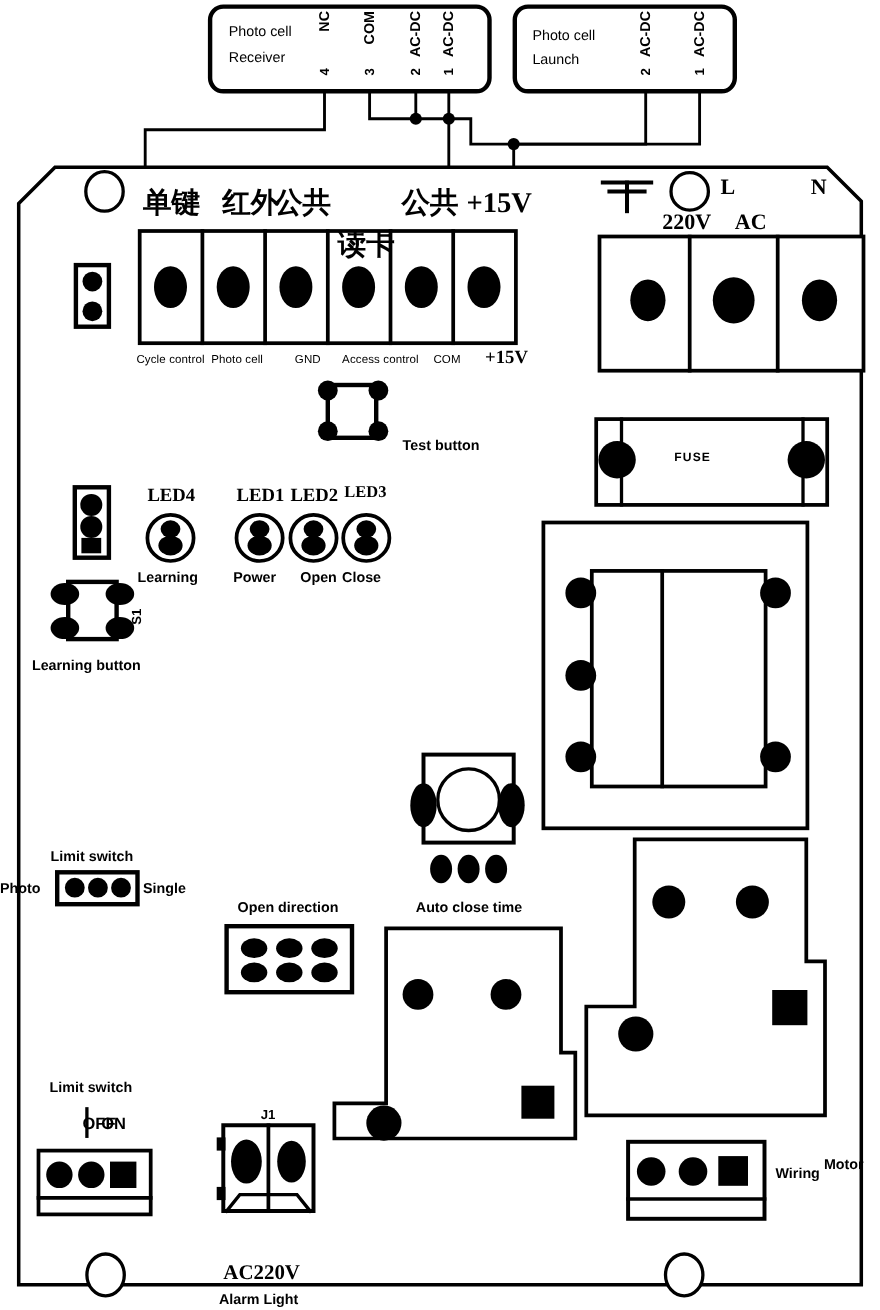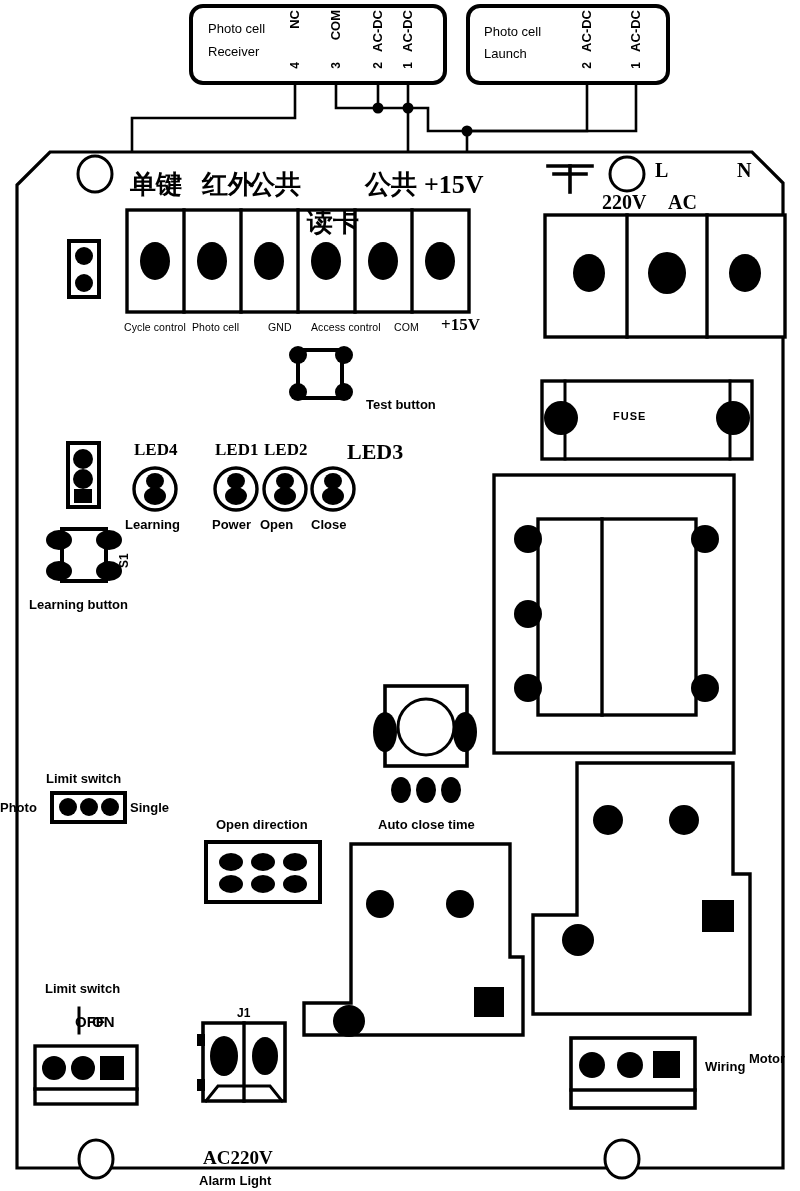--- a/index.html
+++ b/index.html
@@ -248,25 +248,25 @@
   <div class="lbl big" style="left:602px;top:192px;">220V</div>
   <div class="lbl big" style="left:668px;top:192px;">AC</div>
 
   <div class="lbl md" style="left:366px;top:362px;margin-top:36px;">Test button</div>
 
   <div class="lbl" style="left:613px;top:411px;font-size:11px;font-weight:700;letter-spacing:1px;">FUSE</div>
 
   <div class="lbl serif" style="left:134px;top:441px;font-size:17px;">LED4</div>
   <div class="lbl serif" style="left:215px;top:441px;font-size:17px;">LED1</div>
   <div class="lbl serif" style="left:264px;top:441px;font-size:17px;">LED2</div>
-  <div class="lbl serif" style="left:313px;top:441px;font-size:22px;margin-left:34px;">LED3</div>
+  <div class="lbl serif" style="left:313px;top:441px;font-size:15px;">LED3</div>
 
   <div class="lbl md" style="left:125px;top:518px;">Learning</div>
   <div class="lbl md" style="left:212px;top:518px;">Power</div>
-  <div class="lbl md" style="left:260px;top:518px;">Open</div>
+  <div class="lbl md" style="left:273px;top:518px;">Open</div>
   <div class="lbl md" style="left:311px;top:518px;">Close</div>
 
   <div class="lbl smn rot90" style="left:118px;top:568px;font-size:12px;">S1</div>
 
   <div class="lbl md" style="left:29px;top:598px;">Learning button</div>
 
   <div class="lbl md" style="left:46px;top:772px;">Limit switch</div>
   <div class="lbl md" style="left:0px;top:801px;">Photo</div>
   <div class="lbl md" style="left:130px;top:801px;">Single</div>
 

